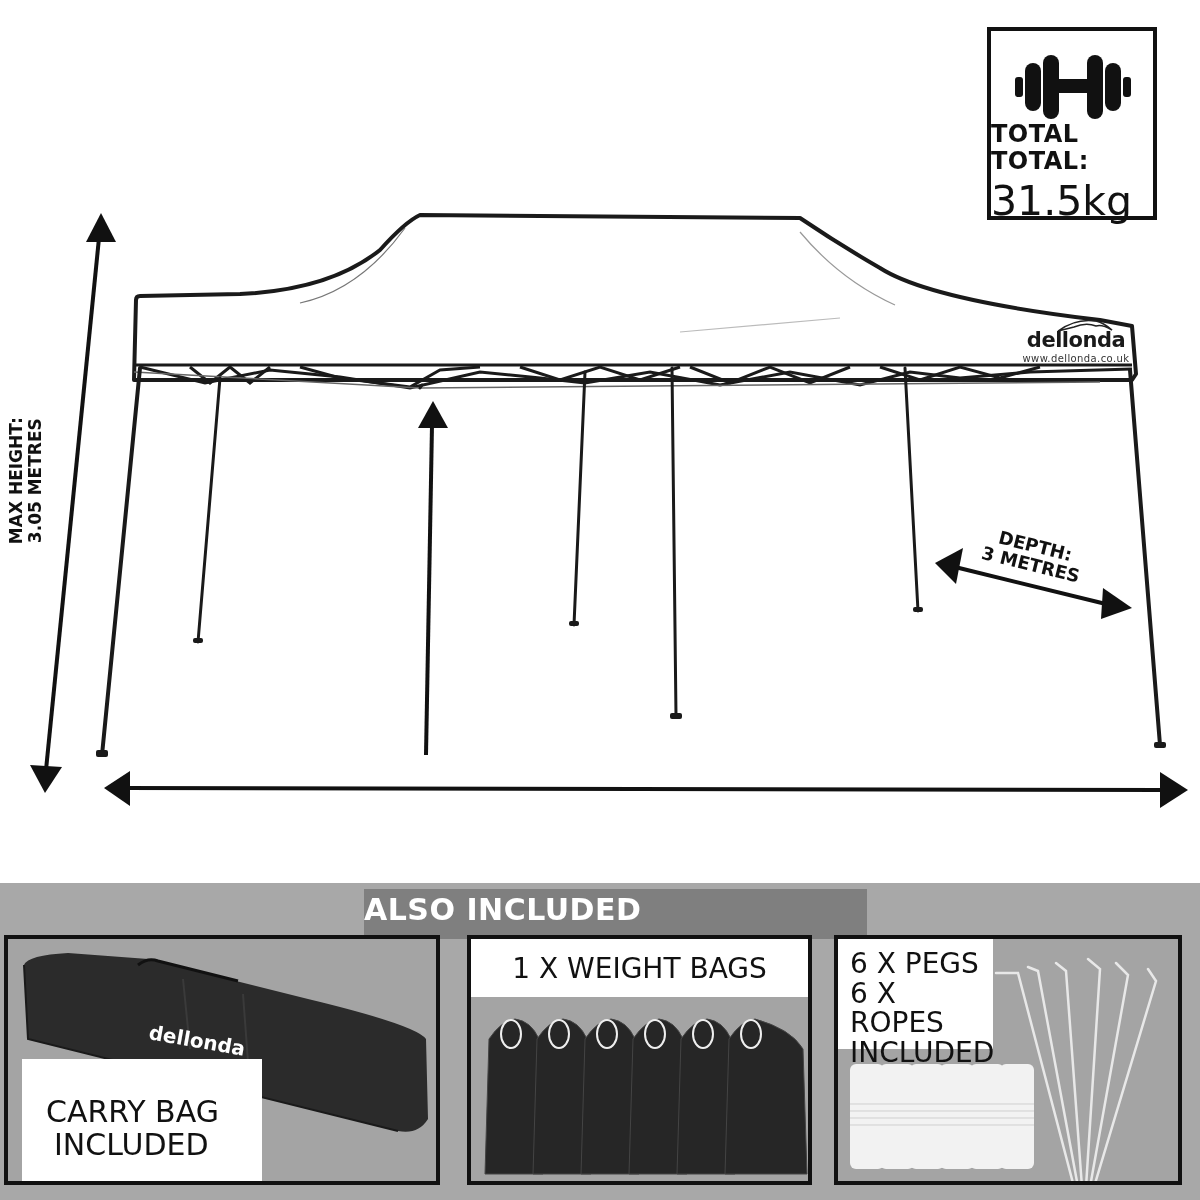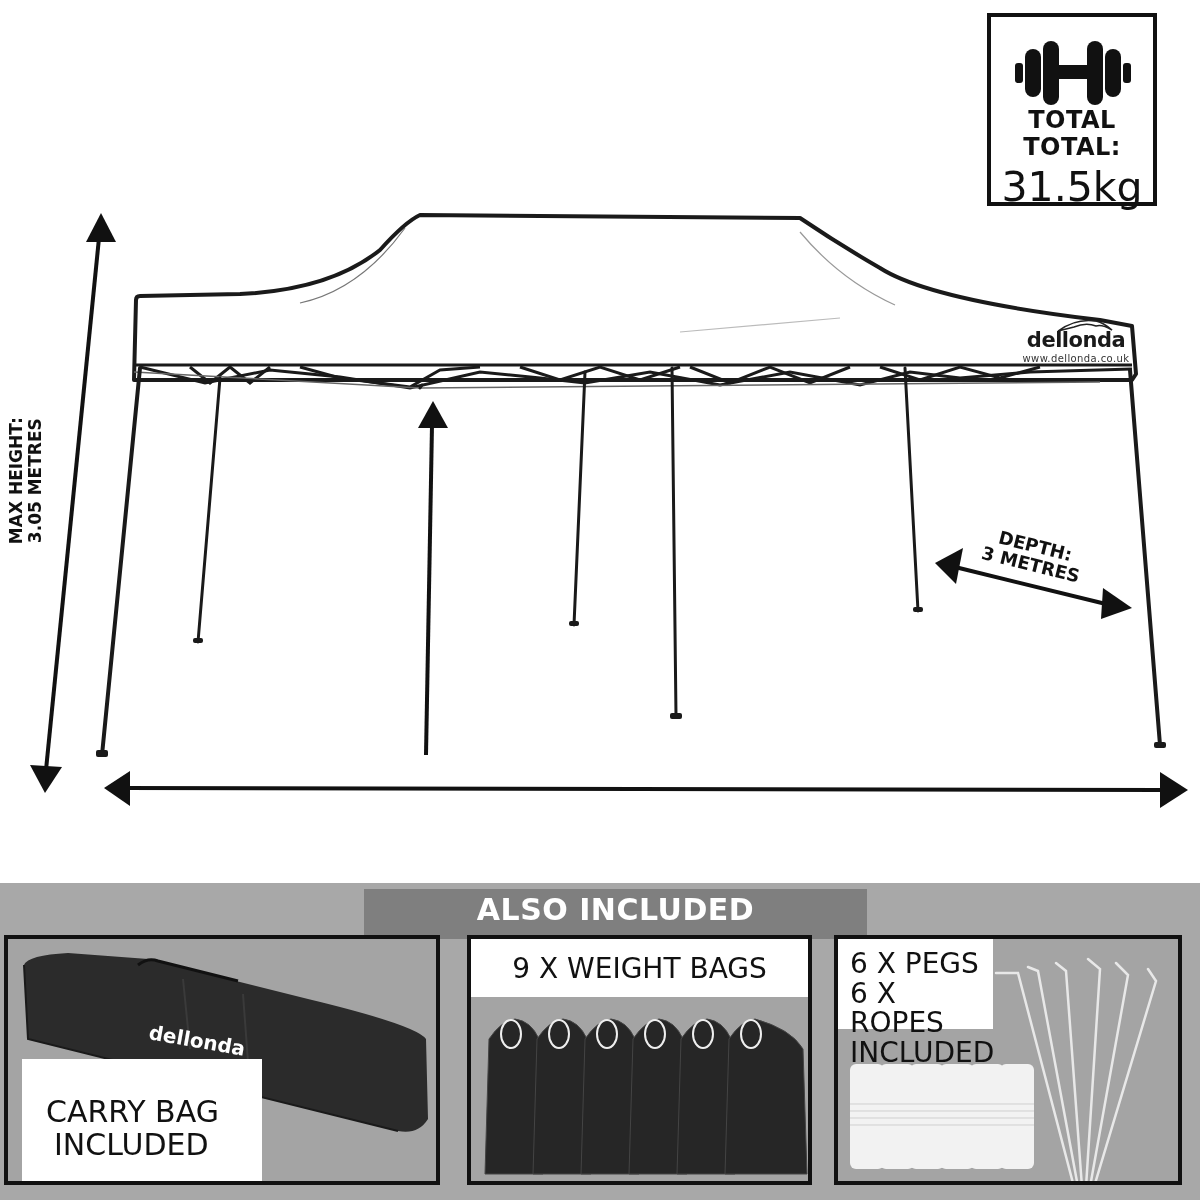--- a/index.html
+++ b/index.html
@@ -7,22 +7,22 @@
     body { position: relative; font-family: "DejaVu Sans", sans-serif; color: #111; }
 
     .top-area { position: absolute; left: 0; top: 0; width: 1200px; height: 883px; background: #fff; }
     .tent-svg { position: absolute; left: 0; top: 0; width: 1200px; height: 883px; }
 
     .label { position: absolute; font-weight: bold; color: #111; text-align: center; line-height: 1.08; }
     .label .normal { font-weight: 600; display: block; }
     .label .strong { font-weight: 800; display: block; }
 
     .weight-box {
-      position: absolute; left: 987px; top: 13px; width: 170px; height: 193px;
-      border: 4px solid #111; background: #fff; text-align: center;
+      position: absolute; left: 987px; top: 27px; width: 170px; height: 193px;
+      border: 4px solid #111; background: #fff; text-align: left;
     }
     .weight-box .dumbbell { position: absolute; left: 18px; top: 18px; width: 128px; height: 76px; }
     .weight-box .w-title { position: absolute; left: 0; width: 100%; top: 90px; font-size: 24px; font-weight: 800; line-height: 1.12; letter-spacing: 0.5px; }
     .weight-box .w-title span { display: block; }
     .weight-box .w-value { position: absolute; left: 0; width: 100%; top: 146px; font-size: 41px; font-weight: 400; }
 
     .max-height-label {
       position: absolute; left: -74px; top: 462px; width: 200px; text-align: center;
       transform: rotate(-90deg); font-size: 17px; line-height: 1.1;
     }
@@ -32,33 +32,33 @@
 
     .brand { position: absolute; left: 1016px; top: 318px; width: 120px; text-align: center; }
     .brand .b-name { font-size: 21px; font-weight: 800; letter-spacing: -0.5px; color: #1a1a1a; display: block; line-height: 1; }
     .brand .b-url { font-size: 10px; color: #333; display: block; letter-spacing: 0.4px; margin-top: 2px; }
 
     
     .bottom-band { position: absolute; left: 0; top: 883px; width: 1200px; height: 317px; background: #a8a8a8; }
     .also-header {
       position: absolute; left: 364px; top: 889px; width: 503px; height: 50px;
       background: #7f7f7f; color: #fff; font-size: 30px; font-weight: 900;
-      text-align: center; line-height: 42px; letter-spacing: 0.5px;
+      line-height: 42px; letter-spacing: 0.5px;
     }
     .panel { position: absolute; top: 935px; height: 250px; border: 4px solid #111; background: #a4a4a4; overflow: hidden; }
     .panel-carry { left: 4px; width: 436px; }
     .panel-weights { left: 467px; width: 345px; }
     .panel-pegs { left: 834px; width: 348px; }
 
     .text-tag { position: absolute; background: #fff; color: #111; font-weight: 500; }
     .carry-tag { left: 14px; top: 120px; width: 240px; height: 130px; padding: 36px 0 0 24px; font-size: 30px; line-height: 1.1; }
     .carry-tag span { display: block; }
     .carry-tag span:nth-child(2) { padding-left: 8px; }
     .weights-tag { left: 0; top: 0; width: 337px; height: 58px; font-size: 28px; text-align: center; line-height: 60px; }
-    .pegs-tag { left: 0; top: 0; width: 155px; height: 90px; padding: 10px 0 0 12px; font-size: 28px; line-height: 1.06; }
+    .pegs-tag { left: 0; top: 0; width: 155px; height: 110px; padding: 10px 0 0 12px; font-size: 28px; line-height: 1.06; }
     .pegs-tag span { display: block; }
 
     .panel svg { position: absolute; left: 0; top: 0; }
   </style>
 </head>
 <body>
 
 <div class="top-area">
   <svg class="tent-svg" viewBox="0 0 1200 883">
 
@@ -171,21 +171,21 @@
     <path d="M175 40 L182 110 M235 55 L242 150" stroke="#3a3a3a" stroke-width="2"></path>
     <text x="140" y="100" fill="#fff" font-family="DejaVu Sans, sans-serif" font-size="20" font-weight="bold" transform="rotate(10 140 100)">dellonda</text>
   </svg>
   <div class="text-tag carry-tag">
     <span>CARRY BAG</span>
     <span>INCLUDED</span>
   </div>
 </div>
 
 <div class="panel panel-weights">
-  <div class="text-tag weights-tag">9 X WEIGHT BAGS</div>
+  <div class="text-tag weights-tag">1 X WEIGHT BAGS</div>
   <svg width="345" height="250" viewBox="0 0 345 250">
     <g fill="#262626" stroke="#444" stroke-width="1">
       <path d="M18 100 Q30 82 44 80 Q60 82 68 100 L72 235 L14 235 Z"></path>
       <path d="M66 100 Q78 82 92 80 Q108 82 116 100 L120 235 L62 235 Z"></path>
       <path d="M114 100 Q126 82 140 80 Q156 82 164 100 L168 235 L110 235 Z"></path>
       <path d="M162 100 Q174 82 188 80 Q204 82 212 100 L216 235 L158 235 Z"></path>
       <path d="M210 100 Q222 82 236 80 Q252 82 260 100 L264 235 L206 235 Z"></path>
       <path d="M258 100 Q270 82 284 80 Q320 90 332 110 L336 235 L254 235 Z"></path>
     </g>
     <g fill="none" stroke="#eee" stroke-width="2">

